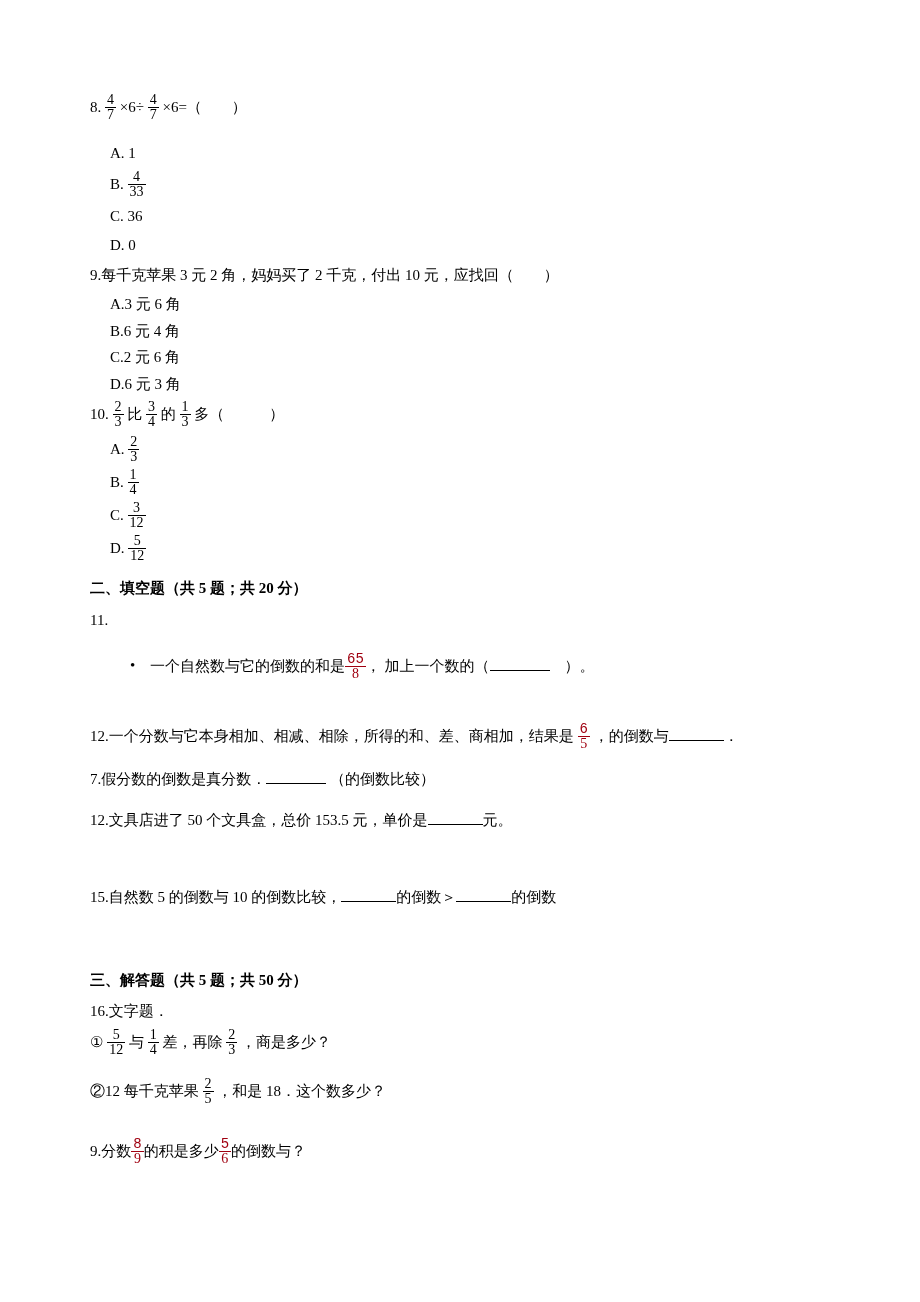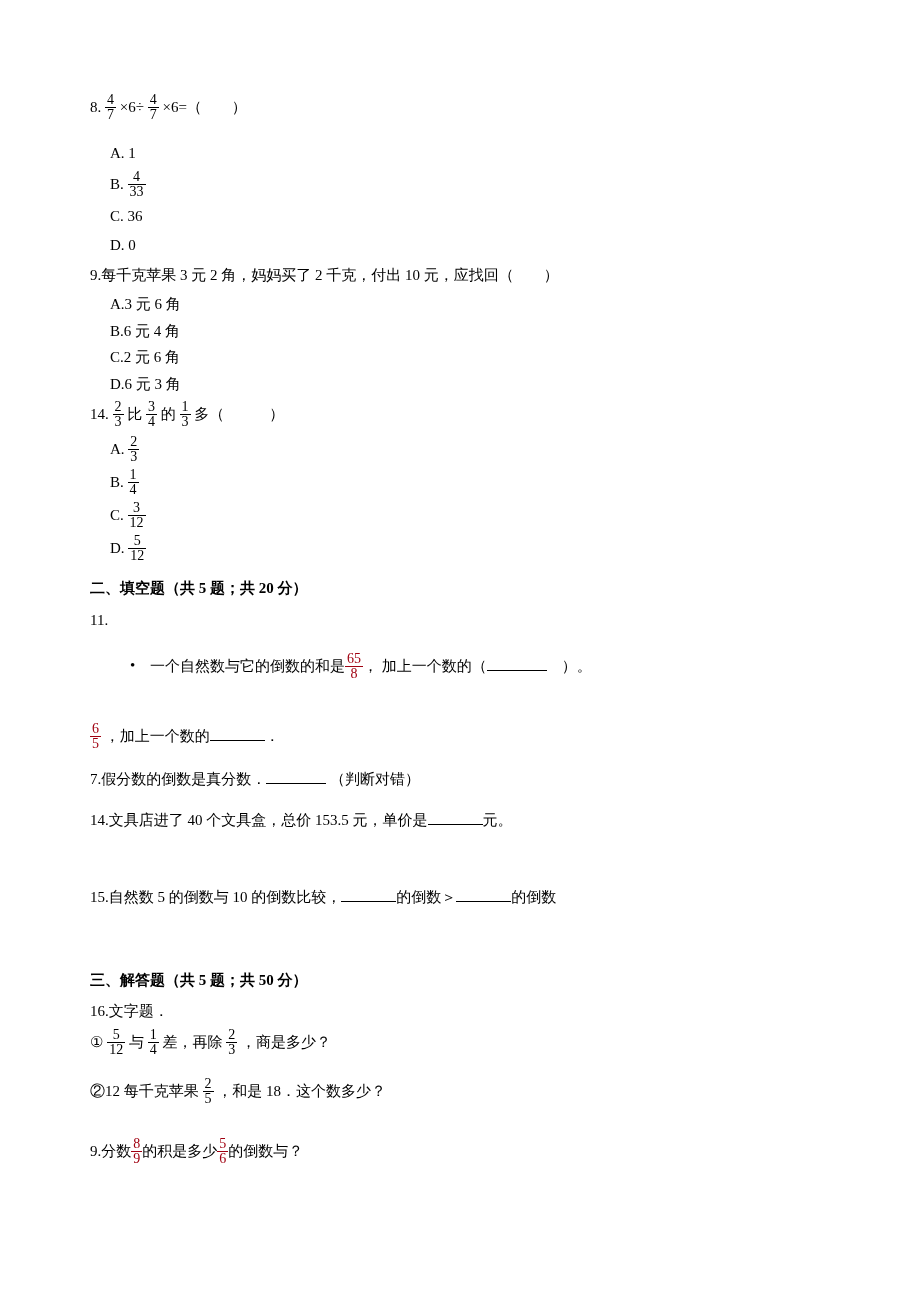--- a/index.html
+++ b/index.html
@@ -41,21 +41,21 @@
     padding: 0 2px;
     font-size: 14px;
   }
   .frac .num.red { color: #a00010; }
   .frac .den {
     display: block;
     padding: 0 2px;
     font-size: 14px;
   }
   .frac .den.red { color: #a00010; }
-  .frac.red-border .num { border-bottom-color: #a00010; }
+  .frac.red-border .num { border-bottom-color: #a00010; font-family: Liberation Mono, monospace; }
   .section-title {
     font-weight: 700;
     margin-top: 12px;
     margin-bottom: 6px;
   }
   .listing p {
     margin: 4px 0;
   }
   .gap-small { height: 12px; }
   .gap-med { height: 22px; }
@@ -113,21 +113,21 @@
   <div class="opt-block" style="margin-top:2px;">
     <p class="opt tight">A.3 元 6 角</p>
     <p class="opt tight">B.6 元 4 角</p>
     <p class="opt tight">C.2 元 6 角</p>
     <p class="opt tight">D.6 元 3 角</p>
   </div>
 </div>
 
 <div class="listing">
   <p class="q-line">
-    <span>14.</span>
+    <span>10.</span>
     <span class="frac">
       <span class="num">2</span>
       <span class="den">3</span>
     </span>
     <span>比 </span>
     <span class="frac">
       <span class="num">3</span>
       <span class="den">4</span>
     </span>
     <span>的 </span>
@@ -178,34 +178,35 @@
     <span>一个自然数与它的倒数的和是</span><span class="frac red-border">
       <span class="num red">65</span>
       <span class="den red">8</span>
     </span><span>， 加上一个数的（</span><span class="blank" style="width:60px;"></span><span>　）。</span>
   </p>
 </div>
 
 <div class="gap-med"></div>
 
 <p>
+  <span>12.一个分数与它本身相加、相减、相除，所得的和、差、商相加，结果是 </span>
   <span class="frac red-border">
     <span class="num red">6</span>
     <span class="den red">5</span>
   </span>
-  <span>，加上一个数的</span><span class="blank" style="width:55px;"></span><span>．</span>
+  <span>，的倒数与</span><span class="blank" style="width:55px;"></span><span>．</span>
 </p>
 
 <p>
   <span>7.假分数的倒数是真分数．</span><span class="blank" style="width:60px;"></span>
-  <span>（判断对错）</span>
-</p>
-
-<p>
-  <span>14.文具店进了 40 个文具盒，总价 153.5 元，单价是</span><span class="blank" style="width:55px;"></span><span>元。</span>
+  <span>（的倒数比较）</span>
+</p>
+
+<p>
+  <span>12.文具店进了 50 个文具盒，总价 153.5 元，单价是</span><span class="blank" style="width:55px;"></span><span>元。</span>
 </p>
 
 <div class="gap-med"></div>
 
 <p>
   <span>15.自然数 5 的倒数与 10 的倒数比较，</span><span class="blank" style="width:55px;"></span><span>的倒数＞</span><span class="blank" style="width:55px;"></span><span>的倒数</span>
 </p>
 
 <div class="gap-large"></div>
 

